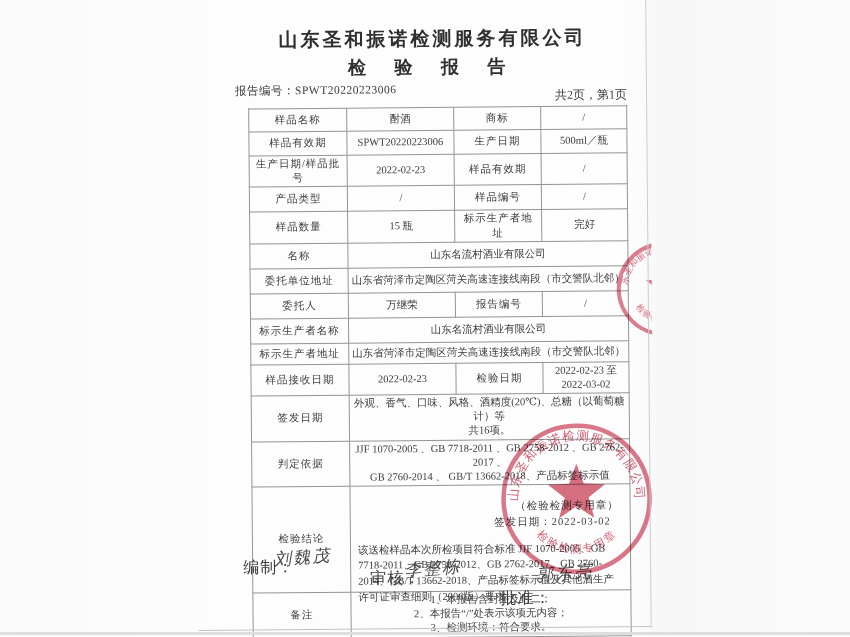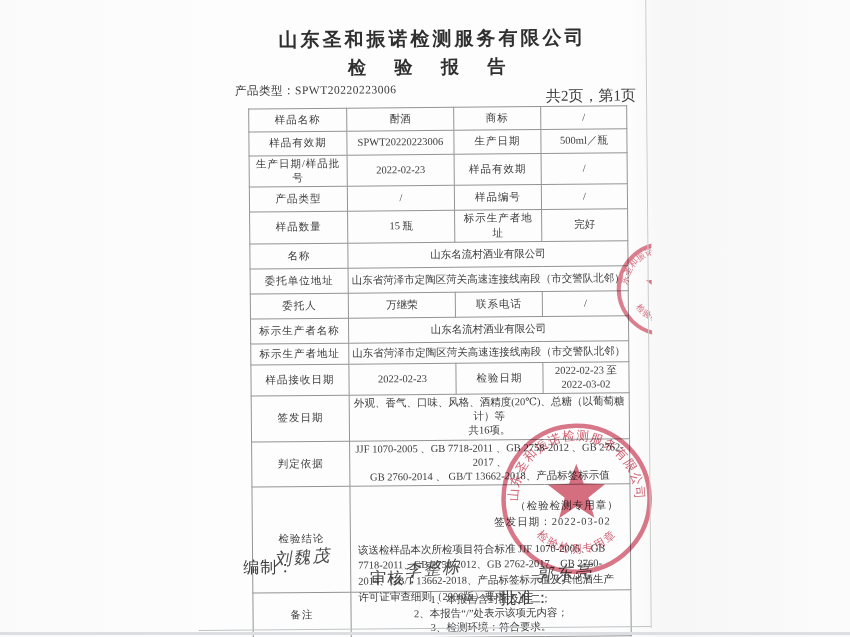--- a/index.html
+++ b/index.html
@@ -10,21 +10,21 @@
   }
   .sheet{position:absolute;left:0;top:0;width:850px;height:637px;transform:rotate(-0.5deg);transform-origin:430px 320px;}
   .paper-edge-right{position:absolute;left:648px;top:0;width:1px;height:630px;background:#cccccc;}
   .paper-edge-bottom{position:absolute;left:196px;top:628px;width:452px;height:1px;background:#bfc3c6;}
   .photo-bottom-band{position:absolute;left:0;top:632px;width:850px;height:3px;background:#dcdfe2;}
   .company-title{position:absolute;left:230px;top:26px;width:410px;text-align:center;
     font-size:19px;font-weight:bold;letter-spacing:3px;color:#2f2f2f;}
   .report-title{position:absolute;left:230px;top:55px;width:410px;text-align:center;
     font-size:18px;font-weight:bold;letter-spacing:12px;color:#2f2f2f;}
   .report-no{position:absolute;left:237px;top:82px;font-size:11.5px;letter-spacing:0.5px;}
-  .pagination{position:absolute;left:548px;top:88px;width:90px;font-size:15px;text-align:left;}
+  .pagination{position:absolute;left:548px;top:88px;width:90px;font-size:12px;text-align:center;}
   table.report{position:absolute;left:250px;top:107px;border-collapse:collapse;table-layout:fixed;width:378px;}
   table.report td{border:1px solid #949494;font-size:10.5px;color:#3c3c3c;
     text-align:center;vertical-align:middle;padding:1px 3px;line-height:1.35;white-space:pre-line;}
   td.lab{letter-spacing:1px;}
   td.leftal{text-align:left;padding-left:7px;padding-right:6px;}
   .conc-wrap{position:relative;width:100%;height:100%;}
   .conc-text{position:absolute;left:4px;top:3px;right:4px;text-align:left;font-size:10.5px;line-height:1.5;white-space:normal;}
   .seal-note{position:absolute;right:8px;bottom:24px;font-size:10.5px;letter-spacing:1px;}
   .issue-date{position:absolute;right:16px;bottom:8px;font-size:10.5px;letter-spacing:1px;}
   .sig{position:absolute;font-size:16px;letter-spacing:1px;}
@@ -35,21 +35,21 @@
 </style>
 </head>
 <body>
 
 <div class="canvas">
   <div class="sheet">
 
     <div class="company-title">山东圣和振诺检测服务有限公司</div>
     <div class="report-title">检 验 报 告</div>
     <div class="report-no">
-      <span>产品类型：</span><span>SPWT20220223006</span>
+      <span>报告编号：</span><span>SPWT20220223006</span>
     </div>
     <div class="pagination">共2页，第1页</div>
 
     <table class="report">
       <colgroup>
           <col style="width:98px">
           <col style="width:107px">
           <col style="width:87px">
           <col style="width:86px">
         </colgroup>
@@ -88,21 +88,21 @@
             <td class="lab">名称</td>
             <td colspan="3" class="val">山东名流村酒业有限公司</td>
           </tr>
           <tr style="height: 25px;">
             <td class="lab">委托单位地址</td>
             <td colspan="3" class="val">山东省菏泽市定陶区菏关高速连接线南段（市交警队北邻）</td>
           </tr>
           <tr style="height: 25px;">
             <td class="lab">委托人</td>
             <td class="val">万继荣</td>
-            <td class="lab">联系电话</td>
+            <td class="lab">报告编号</td>
             <td class="val">/</td>
           </tr>
           <tr style="height: 25px;">
             <td class="lab">标示生产者名称</td>
             <td colspan="3" class="val">山东名流村酒业有限公司</td>
           </tr>
           <tr style="height: 21px;">
             <td class="lab">标示生产者地址</td>
             <td colspan="3" class="val">山东省菏泽市定陶区菏关高速连接线南段（市交警队北邻）</td>
           </tr>

